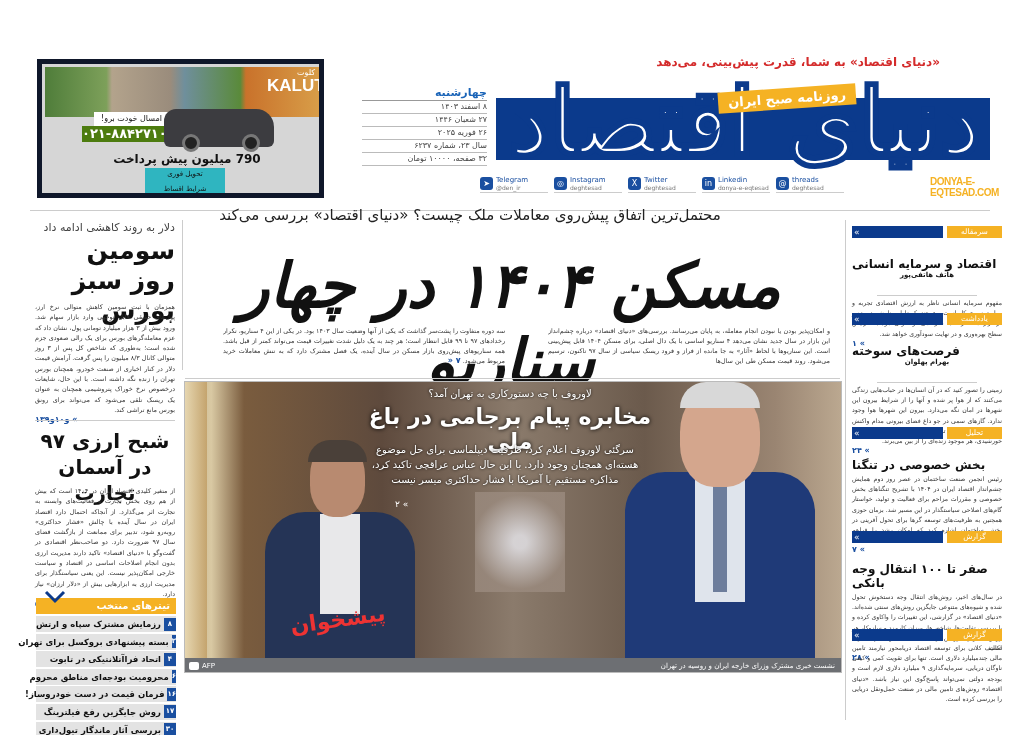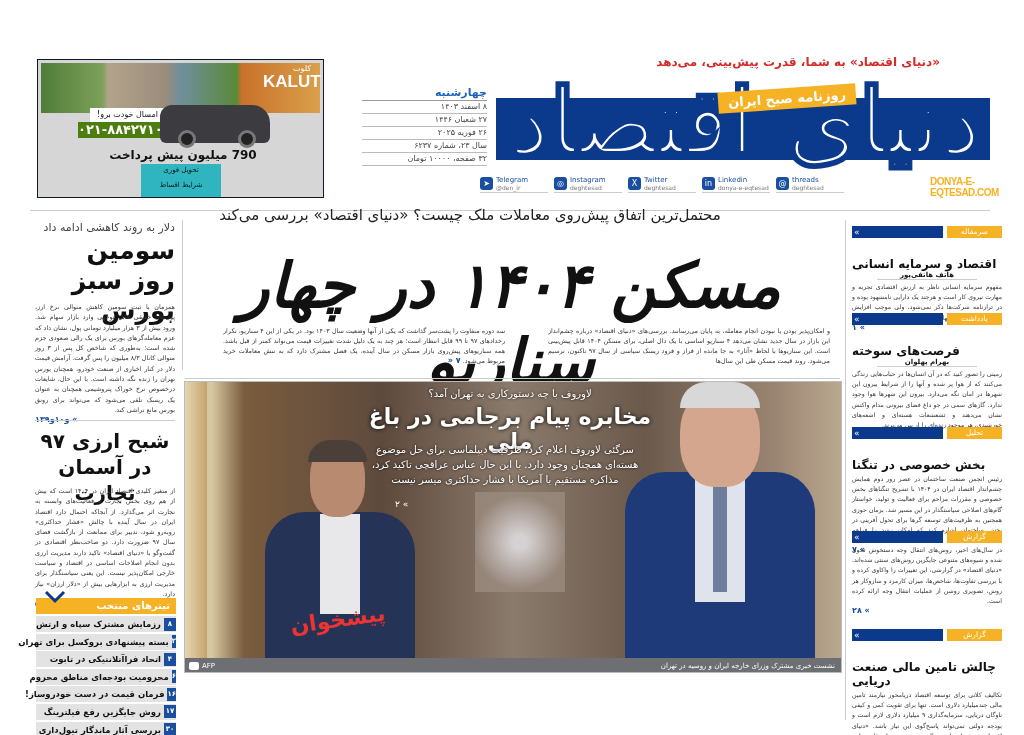--- a/index.html
+++ b/index.html
@@ -13,21 +13,21 @@
   .social-row { left: 480px; top: 174px; width: 510px; height: 20px; display: flex; flex-direction: row; align-items: center; gap: 6px; }
   .social { display: flex; align-items: center; gap: 3px; width: 68px; border-bottom: 1px solid #ccc; padding-bottom: 1px; }
   .soc-ico { width: 13px; height: 13px; border-radius: 3px; background: #1a4fa0; color: #fff; font-size: 8px; line-height: 13px; text-align: center; flex-shrink: 0; }
   .soc-name { font-size: 7px; color: #1a4fa0; line-height: 8px; }
   .soc-handle { font-size: 6px; color: #777; line-height: 7px; }
   .site-url { left: 930px; top: 176px; font-size: 10px; color: #f5b224; font-weight: bold; font-family: "Liberation Sans Narrow", "Liberation Sans", sans-serif; letter-spacing: -0.5px; }
   .date-box { left: 362px; top: 86px; width: 125px; direction: rtl; text-align: right; }
   .date-box .day { font-size: 11px; color: #1a64b8; font-weight: bold; border-bottom: 1px solid #999; padding-bottom: 1px; }
   .date-box .line { font-size: 8px; color: #444; border-bottom: 1px solid #bbb; line-height: 12px; }
   
-  .ad { left: 37px; top: 59px; width: 287px; height: 139px; border: 1px solid #0f172a; background: #d6d6d6; overflow: hidden; }
+  .ad { left: 37px; top: 59px; width: 287px; height: 139px; border: 5px solid #0f172a; background: #d6d6d6; overflow: hidden; }
   .ad-scenery { left: 3px; top: 3px; width: 279px; height: 50px; background: linear-gradient(90deg,#4f7d3a 0%,#7da05a 22%,#b3a38c 24%,#9a8c7c 45%,#6f8f9c 50%,#5a8a3a 70%,#c9722b 72%,#d9a04a 100%); }
   .ad-brand { left: 225px; top: 12px; color: #fff; font-weight: bold; font-size: 17px; font-family: "Liberation Sans", sans-serif; }
   .ad-brand-fa { left: 255px; top: 4px; color: #fff; font-size: 8px; }
   .ad-truck { left: 122px; top: 45px; width: 110px; height: 38px; background: #3c3c40; border-radius: 12px 18px 6px 6px; }
   .ad-wheel { width: 18px; height: 18px; border-radius: 50%; background: #222; border: 3px solid #777; top: 70px; }
   .ad-red { left: 40px; top: 62px; width: 90px; height: 16px; background: #4d7c0f; color: #fff; font-size: 13px; font-weight: bold; text-align: center; line-height: 16px; }
   .ad-white { left: 52px; top: 48px; width: 75px; height: 27px; background: #fff; font-size: 8px; text-align: center; line-height: 14px; direction: rtl; }
   .ad-price { left: 60px; top: 88px; width: 170px; text-align: center; font-size: 12px; font-weight: bold; direction: rtl; }
   .ad-btn { left: 103px; width: 80px; height: 19px; background: #2fb5c0; color: #111; font-size: 7px; text-align: center; line-height: 13px; direction: rtl; }
   
@@ -69,21 +69,21 @@
   .picks { left: 36px; top: 616px; width: 140px; }
   .pick { height: 16px; display: flex; direction: rtl; align-items: center; gap: 3px; background: #e3e3e3; margin-bottom: 1.6px; }
   .pick-num { width: 12px; height: 13px; background: #1a4fa0; color: #fff; font-size: 7px; text-align: center; line-height: 13px; font-weight: bold; }
   .pick-text { font-size: 8.5px; font-weight: bold; color: #111; white-space: nowrap; }
   
   .rc { left: 852px; width: 150px; }
   .rc-tagbar { height: 12px; display: flex; direction: rtl; }
   .rc-tag { width: 55px; background: #f5b224; color: #fff; font-size: 7.5px; text-align: center; line-height: 12px; }
   .rc-bluebar { flex: 1; background: #0b3a8c; margin-right: 4px; color: #fff; font-size: 9px; line-height: 12px; padding-left: 2px; text-align: left; direction: ltr; }
   .rc-title { font-size: 12px; font-weight: bold; text-align: left; direction: rtl; margin-top: 19px; }
-  .rc-author { font-size: 7px; font-weight: bold; text-align: center; direction: rtl; border-bottom: 1px solid #ccc; padding-bottom: 0; margin: 0 25px; }
+  .rc-author { font-size: 7px; font-weight: bold; text-align: center; direction: rtl; border-bottom: 1px solid #ccc; padding-bottom: 16px; margin: 0 25px; }
   .rc-body { font-size: 6.2px; line-height: 10.2px; text-align: justify; direction: rtl; color: #333; margin-top: 2px; }
   .rc-ref { font-size: 8px; font-weight: bold; color: #1a4fa0; direction: ltr; text-align: left; }
 </style>
 </head>
 <body>
 
 <div class="abs mast-band"></div>
 <div class="abs logo-text">دنیای اقتصاد</div>
 <div class="abs slogan">«دنیای اقتصاد» به شما، قدرت پیش‌بینی، می‌دهد</div>
 <div class="abs subtitle-badge">روزنامه صبح ایران</div>
@@ -269,24 +269,24 @@
     </div>
   <div class="rc-title">بخش خصوصی در تنگنا</div>
   <div class="rc-body">رئیس انجمن صنعت ساختمان در عصر روز دوم همایش چشم‌انداز اقتصاد ایران در ۱۴۰۴ با تشریح تنگناهای بخش خصوصی و مقررات مزاحم برای فعالیت و تولید، خواستار گام‌های اصلاحی سیاستگذار در این مسیر شد. بزمان حوزی همچنین به ظرفیت‌های توسعه گرها برای تحول آفرینی در بخش ساختمان اشاره کرد که امکان رشد را فراهم می‌کنند.</div>
   <div class="rc-ref">۷ «</div>
 </div>
 <div class="abs rc" style="top:531px;">
   <div class="rc-tagbar">
       <span class="rc-tag">گزارش</span>
       <span class="rc-bluebar">«</span>
     </div>
+  <div class="rc-title">صفر تا ۱۰۰ انتقال وجه بانکی</div>
   <div class="rc-body">در سال‌های اخیر، روش‌های انتقال وجه دستخوش تحول شده و شیوه‌های متنوعی جایگزین روش‌های سنتی شده‌اند. «دنیای اقتصاد» در گزارشی، این تغییرات را واکاوی کرده و با بررسی تفاوت‌ها، شاخص‌ها، میزان کارمزد و سازوکار هر روش، تصویری روشن از عملیات انتقال وجه ارائه کرده است.</div>
   <div class="rc-ref">۲۸ «</div>
 </div>
 <div class="abs rc" style="top:629px;">
   <div class="rc-tagbar">
       <span class="rc-tag">گزارش</span>
       <span class="rc-bluebar">«</span>
     </div>
-  <div class="rc-title">چالش تامین مالی صنعت دریایی</div>
   <div class="rc-body">تکالیف کلانی برای توسعه اقتصاد دریامحور نیازمند تامین مالی چندمیلیارد دلاری است. تنها برای تقویت کمی و کیفی ناوگان دریایی، سرمایه‌گذاری ۹ میلیارد دلاری لازم است و بودجه دولتی نمی‌تواند پاسخ‌گوی این نیاز باشد. «دنیای اقتصاد» روش‌های تامین مالی در صنعت حمل‌ونقل دریایی را بررسی کرده است.</div>
 
 </div>
 
 </body></html>

